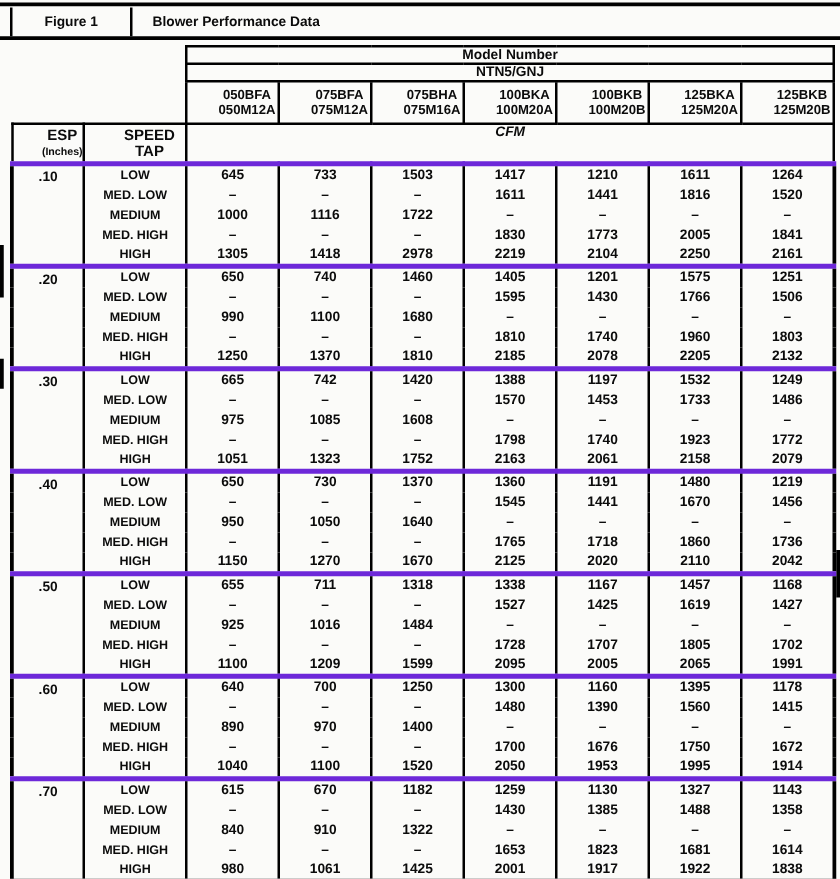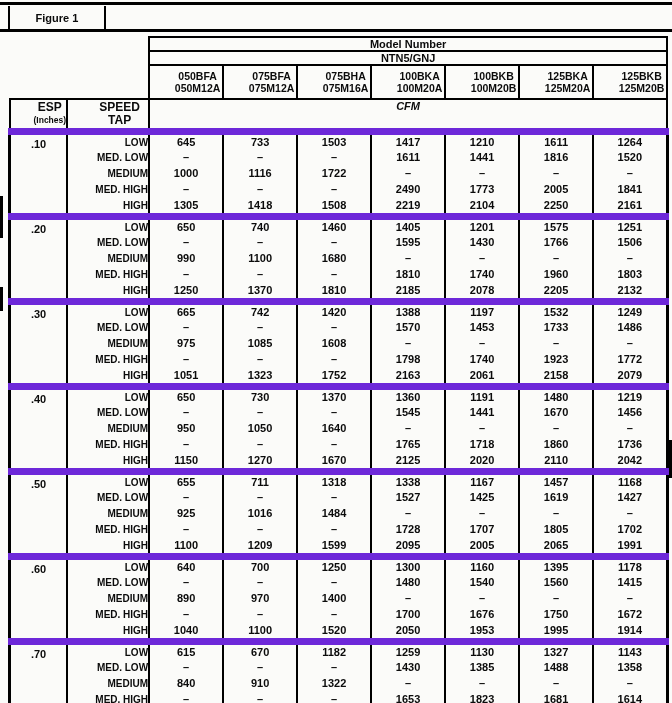--- a/index.html
+++ b/index.html
@@ -44,45 +44,46 @@
   .esp-hdr, .tap-hdr {
     border:2px solid #000; vertical-align:middle; height:32px;
   }
   .esp-hdr .t1, .tap-hdr .l { font-size:12px; }
   .esp-hdr .t2 { font-size:8.5px; font-weight:bold;text-align:right; }
   .cfm-hdr {
     border:2px solid #000; vertical-align:top; padding-top:3px; font-size:11px;font-style:italic;
   }
   .l { display:block; line-height:12.5px;margin-left:23px; }
   .tap-hdr .l { line-height:13px; }
-  tbody.block { border-top:7px solid #6d28d9; }
+  tbody.block { border-top:4px solid #6d28d9; }
   tbody.block td {
     border-left:2px solid #000; border-right:2px solid #000;
     height:16px; line-height:15px; font-size:11px;
   }
   tbody.block td.esp-cell {
     border-left:3px solid #000; vertical-align:top; padding-top:2px; font-size:11px;
   }
-  tbody.block td.tap-cell { font-size:10px;text-align:right; }
+  tbody.block td.tap-cell { font-size:10px; }
   tbody.block td.val-cell:last-child { border-right:3px solid #000; }
   tbody.block:last-child tr:last-child td { border-bottom:3px solid #000; }
   tbody.block:last-child td.esp-cell { border-bottom:3px solid #000; }
   .artifact { position:absolute; background:#000; }
   .art-1 { left:0; top:196px; width:3px; height:42px; }
   .art-2 { left:0; top:287px; width:3px; height:24px; }
   .art-3 { left:669px; top:440px; width:3px; height:38px; }
 </style>
 </head>
 <body>
 
 <div class="top-line"></div>
 <div class="figure-underline"></div>
 
 <div class="figure-row">
   <div class="figure-label">Figure 1</div>
+  <div class="figure-title">Blower Performance Data</div>
 </div>
 
 <div class="artifact art-1"></div>
 <div class="artifact art-2"></div>
 <div class="artifact art-3"></div>
 
 <table class="main-table">
   <colgroup>
     <col style="width:47px">
       <col style="width:82px">
@@ -176,30 +177,30 @@
         <td class="val-cell">–</td>
         <td class="val-cell">–</td>
         <td class="val-cell">–</td>
         <td class="val-cell">–</td>
       </tr>
       <tr>
         <td class="tap-cell">MED. HIGH</td>
         <td class="val-cell">–</td>
         <td class="val-cell">–</td>
         <td class="val-cell">–</td>
-        <td class="val-cell">2490</td>
+        <td class="val-cell">1830</td>
         <td class="val-cell">1773</td>
         <td class="val-cell">2005</td>
         <td class="val-cell">1841</td>
       </tr>
       <tr>
         <td class="tap-cell">HIGH</td>
         <td class="val-cell">1305</td>
         <td class="val-cell">1418</td>
-        <td class="val-cell">1508</td>
+        <td class="val-cell">2978</td>
         <td class="val-cell">2219</td>
         <td class="val-cell">2104</td>
         <td class="val-cell">2250</td>
         <td class="val-cell">2161</td>
       </tr>
     </tbody>
     <tbody class="block">
       <tr>
         <td class="esp-cell" rowspan="5">.20</td>
         <td class="tap-cell">LOW</td>
@@ -422,21 +423,21 @@
         <td class="val-cell">1160</td>
         <td class="val-cell">1395</td>
         <td class="val-cell">1178</td>
       </tr>
       <tr>
         <td class="tap-cell">MED. LOW</td>
         <td class="val-cell">–</td>
         <td class="val-cell">–</td>
         <td class="val-cell">–</td>
         <td class="val-cell">1480</td>
-        <td class="val-cell">1540</td>
+        <td class="val-cell">1390</td>
         <td class="val-cell">1560</td>
         <td class="val-cell">1415</td>
       </tr>
       <tr>
         <td class="tap-cell">MEDIUM</td>
         <td class="val-cell">890</td>
         <td class="val-cell">970</td>
         <td class="val-cell">1400</td>
         <td class="val-cell">–</td>
         <td class="val-cell">–</td>

